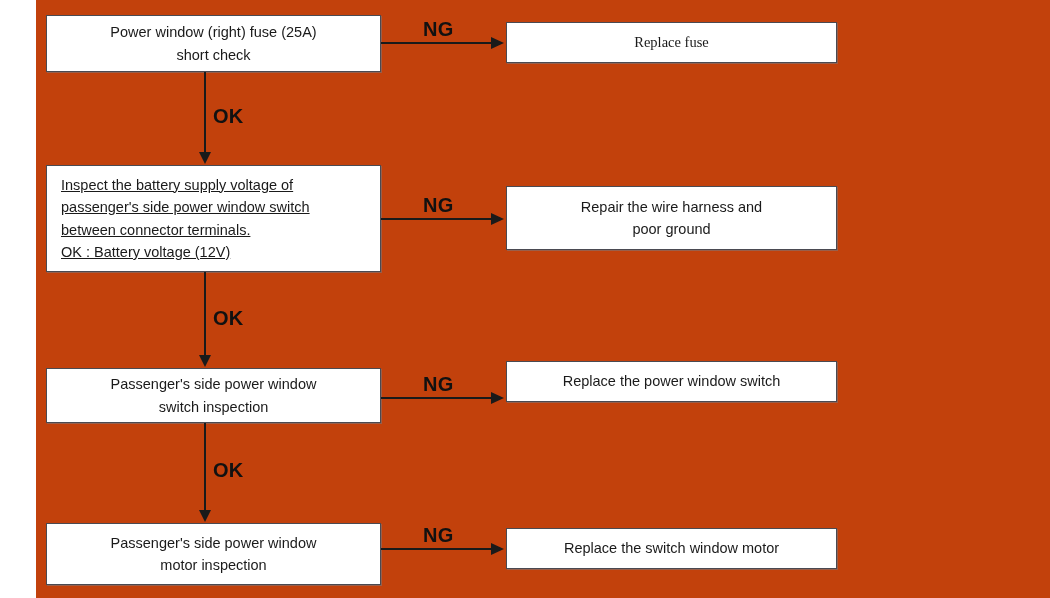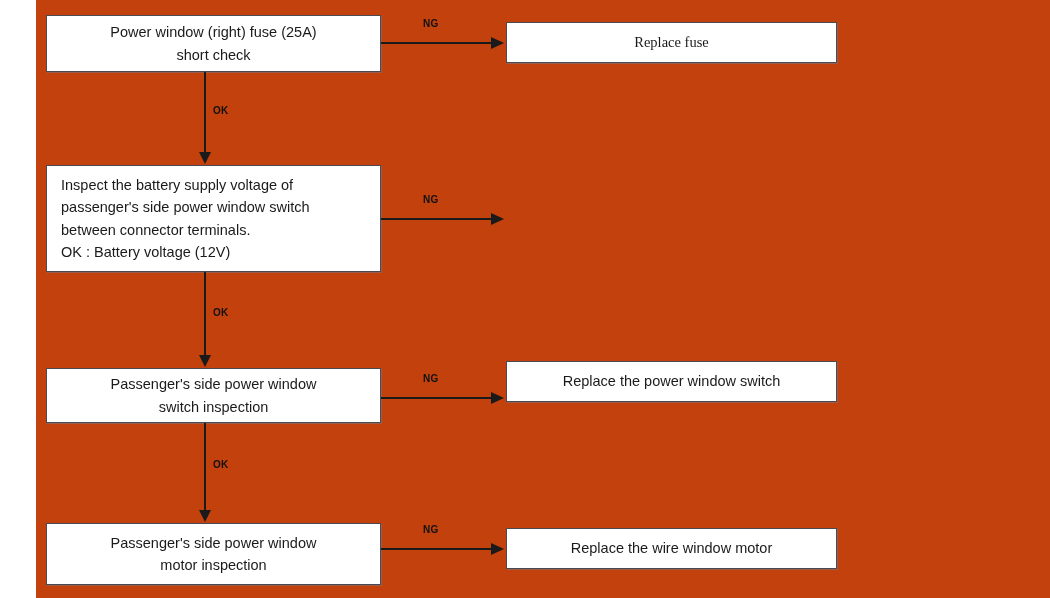--- a/index.html
+++ b/index.html
@@ -33,20 +33,21 @@
     line-height: 1.55;
     color: #1a1a1a;
     text-align: center;
     padding: 2px 8px;
     box-shadow: 1px 1px 0 rgba(120,120,128,0.55);
   }
   .node.left-align {
     justify-content: flex-start;
     text-align: left;
     padding-left: 14px;
+    text-decoration: underline;
   }
   .node .node-text {
     display: block;
     white-space: pre-line;
   }
 
   
   .conn-v {
     position: absolute;
     width: 1.6px;
@@ -70,21 +71,21 @@
     width: 0;
     height: 0;
     border-top: 6px solid transparent;
     border-bottom: 6px solid transparent;
     border-left: 13px solid #1a1a1a;
   }
 
   
   .edge-label {
     position: absolute;
-    font-size: 10px;
+    font-size: 20px;
     font-weight: bold;
     color: #111111;
     letter-spacing: 0.2px;
     white-space: nowrap;
   }
 </style>
 </head>
 <body>
 
 <div id="diagram-root">
@@ -110,20 +111,24 @@
     <span class="node-text">Inspect the battery supply voltage of
 passenger's side power window switch
 between connector terminals.
 OK : Battery voltage (12V)</span>
   </div>
 
   <div class="conn-h" style="left:345px; top:218px; width:112px;"></div>
   <div class="arrow-right" style="left:455px; top:212.5px;"></div>
   <div class="edge-label" style="left:387px; top:194px;">NG</div>
 
+  <div class="node" style="left:470px; top:186px; width:331px; height:64px;">
+    <span class="node-text">Repair the wire harness and
+poor ground</span>
+  </div>
 
   <div class="conn-v" style="left:168px; top:272px; height:84px;"></div>
   <div class="arrow-down" style="left:163px; top:355px;"></div>
   <div class="edge-label" style="left:177px; top:307px;">OK</div>
 
   <div class="node" style="left:10px; top:368px; width:335px; height:55px;">
     <span class="node-text">Passenger's side power window
 switch inspection</span>
   </div>
 
@@ -142,16 +147,16 @@
   <div class="node" style="left:10px; top:523px; width:335px; height:62px;">
     <span class="node-text">Passenger's side power window
 motor inspection</span>
   </div>
 
   <div class="conn-h" style="left:345px; top:548px; width:112px;"></div>
   <div class="arrow-right" style="left:455px; top:542.5px;"></div>
   <div class="edge-label" style="left:387px; top:524px;">NG</div>
 
   <div class="node" style="left:470px; top:528px; width:331px; height:41px;">
-    <span class="node-text">Replace the wire window motor</span>
+    <span class="node-text">Replace the switch window motor</span>
   </div>
 
 </div>
 
 </body></html>

